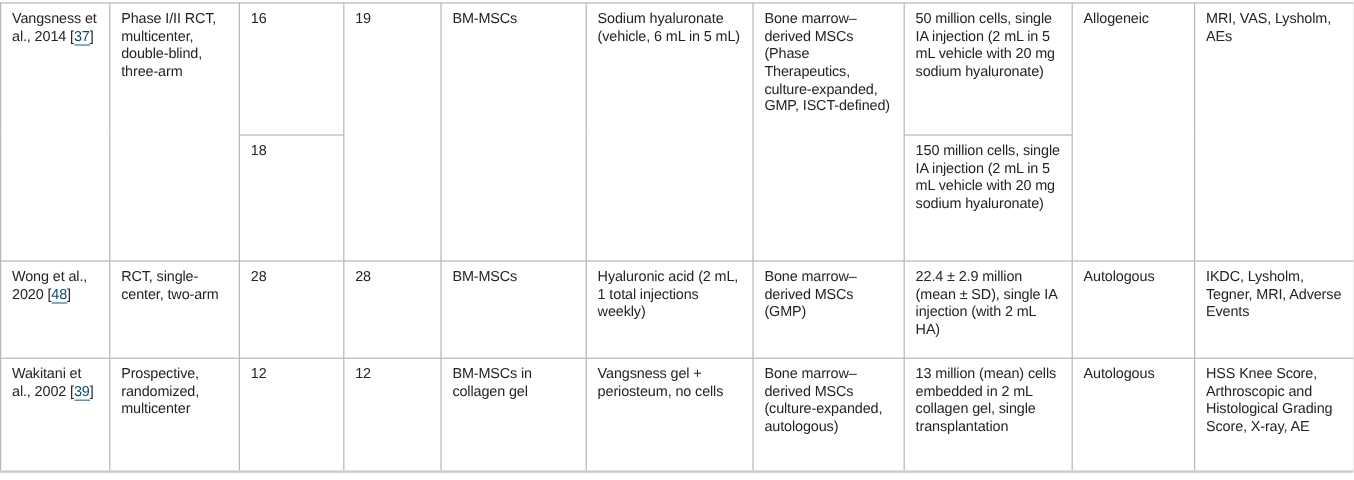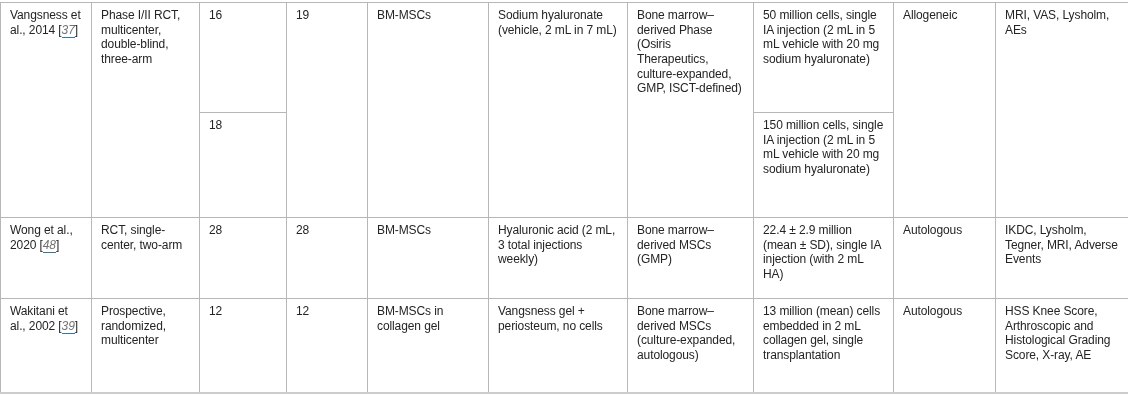--- a/index.html
+++ b/index.html
@@ -28,25 +28,24 @@
     border: 1px solid #b7b7b7;
     vertical-align: top;
     padding: 5px 8px 5px 9px;
     word-wrap: break-word;
   }
   table.studies {
     border-top: 1px solid #b7b7b7;
     border-bottom: 2px solid #cccccc;
   }
   a.ref-link {
-    color: #737373;
+    color: #0c4a6e;
     text-decoration: none;
     border-bottom: 1px solid #35789f;
     cursor: pointer;
-    font-style: italic;
   }
 </style>
 </head>
 <body>
 
 <table class="studies">
   <colgroup>
     <col style="width:91px">
     <col style="width:108px">
     <col style="width:87px">
@@ -59,39 +58,39 @@
     <col style="width:133px">
   </colgroup>
   <tbody>
 
     <tr style="height:110px;">
       <td rowspan="2"><span>Vangsness et al., 2014 [</span><a class="ref-link">37</a><span>]</span></td>
       <td rowspan="2">Phase I/II RCT, multicenter, double-blind, three-arm</td>
       <td>16</td>
       <td rowspan="2">19</td>
       <td rowspan="2">BM-MSCs</td>
-      <td rowspan="2">Sodium hyaluronate (vehicle, 2 mL in 7 mL)</td>
-      <td rowspan="2">Bone marrow–derived Phase (Osiris Therapeutics, culture-expanded, GMP, ISCT-defined)</td>
+      <td rowspan="2">Sodium hyaluronate (vehicle, 6 mL in 5 mL)</td>
+      <td rowspan="2">Bone marrow–derived MSCs (Phase Therapeutics, culture-expanded, GMP, ISCT-defined)</td>
       <td>50 million cells, single IA injection (2 mL in 5 mL vehicle with 20 mg sodium hyaluronate)</td>
       <td rowspan="2">Allogeneic</td>
       <td rowspan="2">MRI, VAS, Lysholm, AEs</td>
     </tr>
 
     <tr style="height:105px;">
       <td>18</td>
       <td>150 million cells, single IA injection (2 mL in 5 mL vehicle with 20 mg sodium hyaluronate)</td>
     </tr>
 
     <tr style="height:81px;">
       <td><span>Wong et al., 2020 [</span><a class="ref-link">48</a><span>]</span></td>
       <td>RCT, single-center, two-arm</td>
       <td>28</td>
       <td>28</td>
       <td>BM-MSCs</td>
-      <td>Hyaluronic acid (2 mL, 3 total injections weekly)</td>
+      <td>Hyaluronic acid (2 mL, 1 total injections weekly)</td>
       <td>Bone marrow–derived MSCs (GMP)</td>
       <td>22.4 ± 2.9 million (mean ± SD), single IA injection (with 2 mL HA)</td>
       <td>Autologous</td>
       <td>IKDC, Lysholm, Tegner, MRI, Adverse Events</td>
     </tr>
 
     <tr style="height:94px;padding-left:36px;">
       <td><span>Wakitani et al., 2002 [</span><a class="ref-link">39</a><span>]</span></td>
       <td>Prospective, randomized, multicenter</td>
       <td>12</td>

